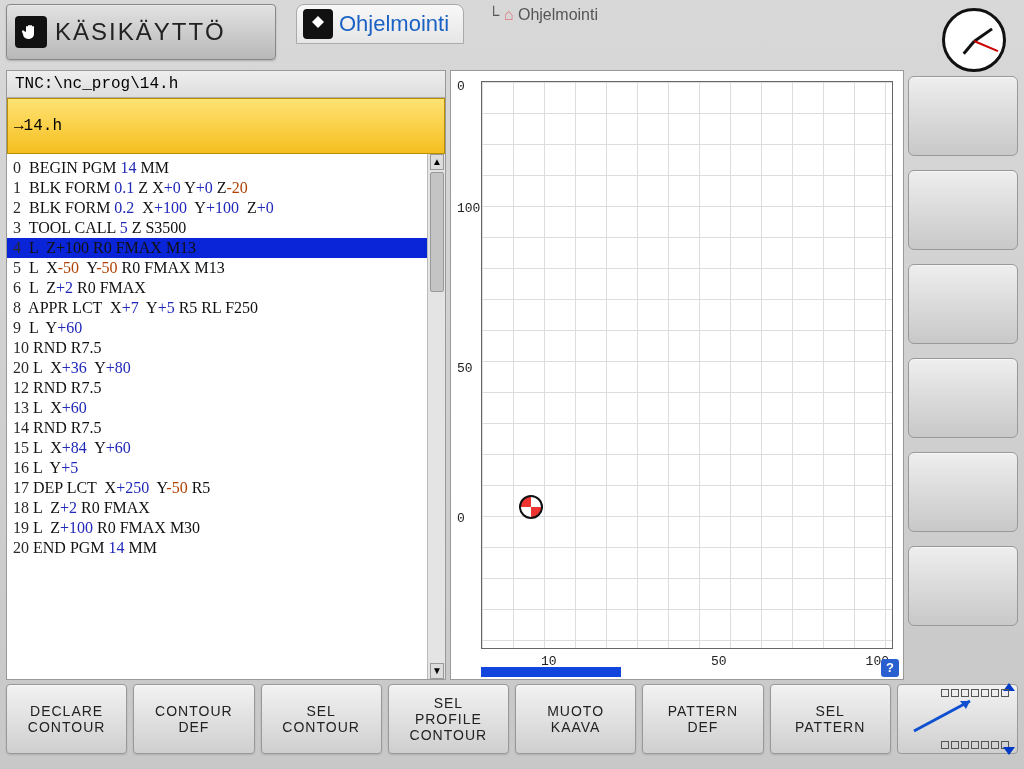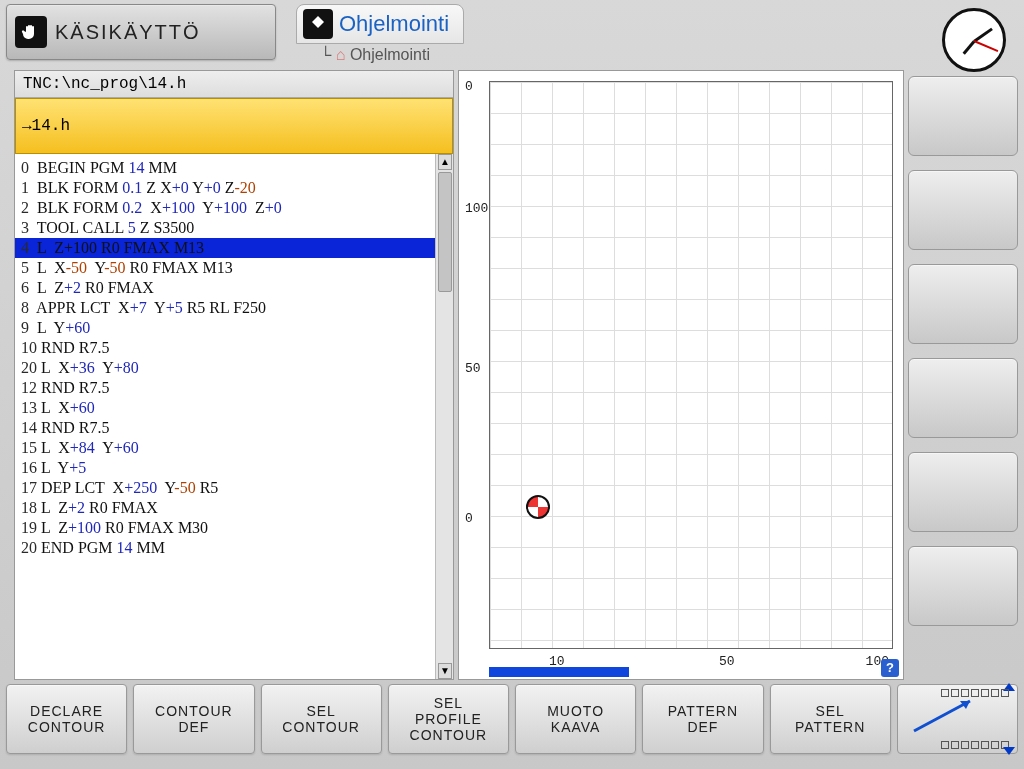--- a/index.html
+++ b/index.html
@@ -25,24 +25,24 @@
     width: 270px;
     box-shadow: inset 0 1px 0 #fff4, 0 1px 2px #0003;
   }
   .mode-btn .icon-box {
     width: 32px; height: 32px;
     background: #111; border-radius: 4px;
     display: flex; align-items: center; justify-content: center;
     margin-right: 8px;
   }
   .mode-btn .label {
-    font-size: 20px; letter-spacing: 2px;
+    font-size: 24px; letter-spacing: 2px;
     color: #222;
   }
-  .tab-grp { margin-left: 20px; display:flex; flex-direction:column; }
+  .tab-grp { margin-left: 20px; display:flex; flex-direction:row; }
   .tab-main {
     display: flex; align-items: center;
     background: linear-gradient(#f8f8f8, #e6e6e6);
     border-radius: 8px 8px 0 0;
     padding: 4px 14px 4px 6px;
     border:1px solid #aaa;
   }
   .tab-main .icon-box {
     width: 30px; height: 30px; background:#111; border-radius:4px;
     display:flex; align-items:center; justify-content:center; margin-right:6px;
@@ -67,21 +67,20 @@
     position:absolute; left:50%; top:50%;
     width:26px; height:2px; background:#c00;
     transform-origin:left center; transform:rotate(23deg);
   }
 
   .main {
     display:flex;
     height: 610px;
     padding: 0 6px;
     gap: 4px;
-    margin-left: 8px;
   }
   .left-pane {
     width: 440px;
     background:#fff;
     border:1px solid #999;
     display:flex; flex-direction:column;
   }
   .path-bar {
     font-family: "Courier New", monospace;
     font-size: 16px;

